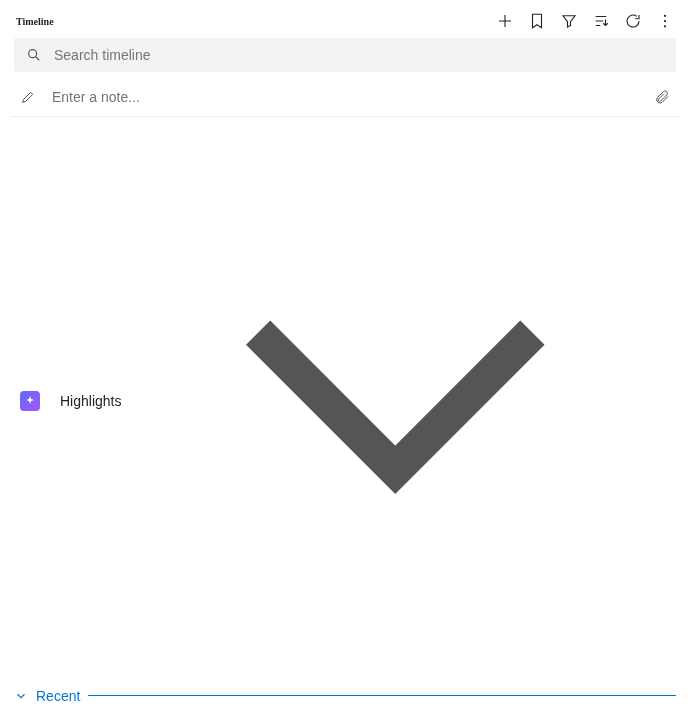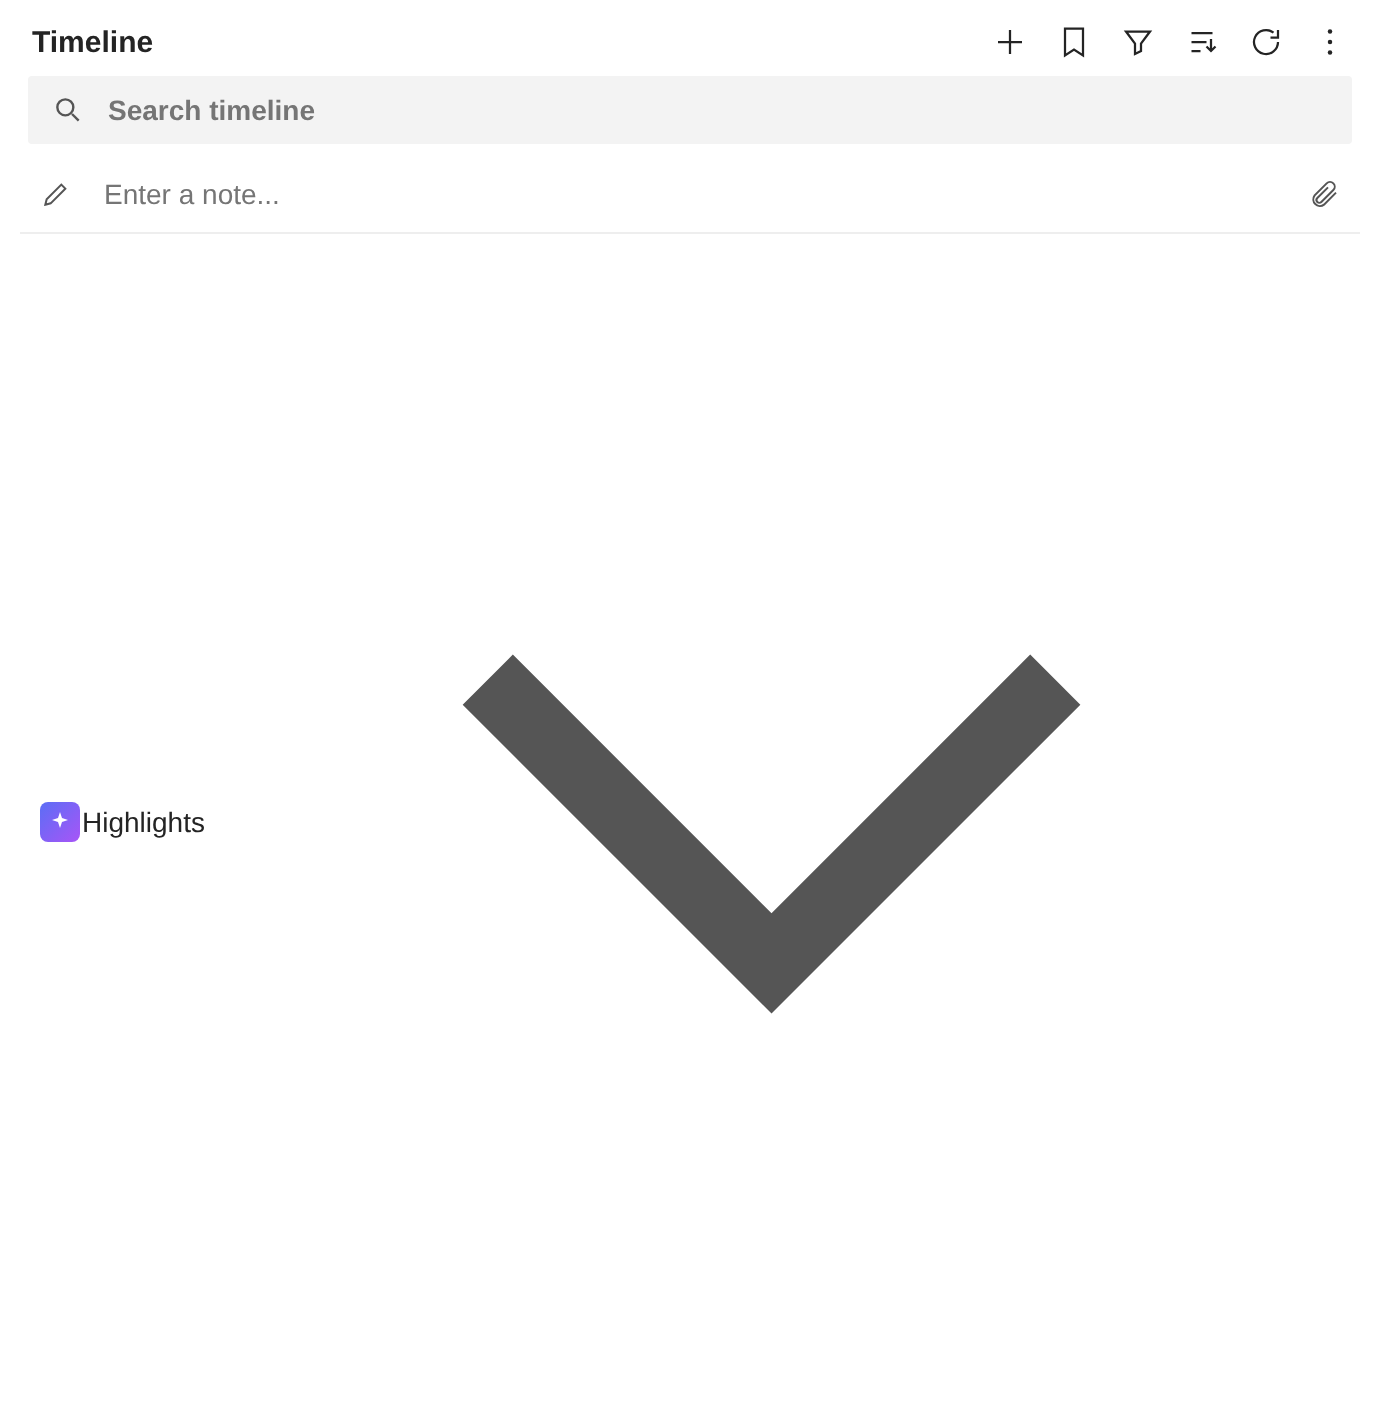--- a/index.html
+++ b/index.html
@@ -1,32 +1,32 @@
 <!DOCTYPE html>
 <html><head>
 <meta charset="utf-8">
 <style>
   * { box-sizing: border-box; }
   html, body { margin: 0; padding: 0; font-family: "Segoe UI", -apple-system, sans-serif; font-size: 14px; color: #242424; background: #fff; width: 690px; }
   .container { padding: 8px 10px; }
   .header-row { display: flex; align-items: center; justify-content: space-between; padding: 4px 6px 8px 6px; }
-  .title { font-weight: 700; font-size: 15px; }
+  .title { font-weight: 700; font-size: 10px; font-family: Liberation Serif, serif; }
   .header-actions { display: flex; gap: 14px; align-items: center; color: #242424; }
   .header-actions svg { width: 18px; height: 18px; cursor: pointer; }
 
   .search-bar { background: #f3f3f3; border-radius: 2px; display: flex; align-items: center; gap: 10px; padding: 8px 12px; margin: 0 4px 10px 4px; }
   .search-bar svg { width: 16px; height: 16px; flex: 0 0 auto; }
-  .search-input { border: none; background: transparent; outline: none; flex: 1; font-size: 14px; color: #be185d; font-weight: bold; }
+  .search-input { border: none; background: transparent; outline: none; flex: 1; font-size: 14px; color: #be185d; }
 
   .note-row { display: flex; align-items: center; gap: 14px; padding: 6px 10px 10px 10px; border-bottom: 1px solid #eee; }
   .note-row svg { width: 16px; height: 16px; flex: 0 0 auto; }
   .note-input { border: none; outline: none; flex: 1; font-size: 14px; color: #8b5cf6; }
 
   .highlights-row { display: flex; align-items: center; justify-content: space-between; padding: 10px 10px; }
-  .highlights-left { display: flex; align-items: center; gap: 1px; }
+  .highlights-left { display: flex; align-items: center; gap: 20px; }
   .copilot-badge { width: 20px; height: 20px; border-radius: 4px; background: linear-gradient(135deg, #5b6ef5, #a855f7); display: flex; align-items: center; justify-content: center; }
   .copilot-badge svg { width: 12px; height: 12px; fill: #fff; }
 
   .recent-row { display: flex; align-items: center; gap: 8px; padding: 2px 4px 10px 4px; color: #0078d4; }
   .recent-row svg { width: 14px; height: 14px; }
   .recent-line { flex: 1; border-top: 1px solid #0078d4; }
 </style>
 </head>
 <body>
 

